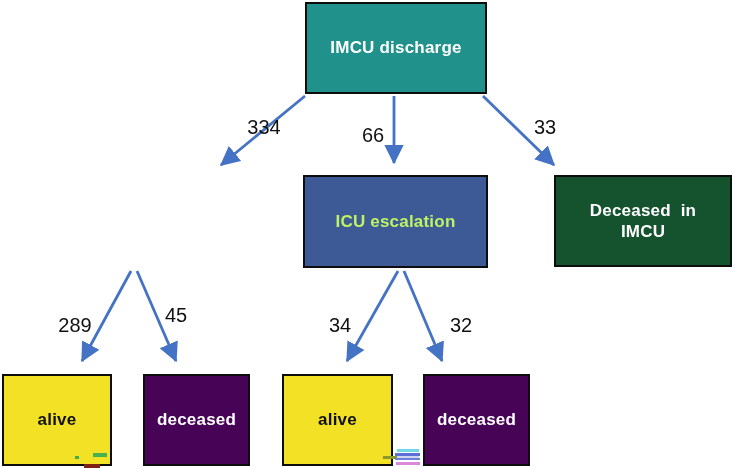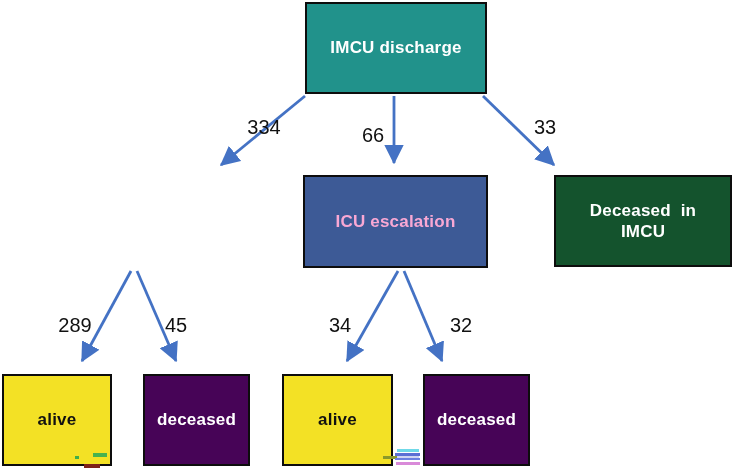--- a/index.html
+++ b/index.html
@@ -68,42 +68,42 @@
     <line class="edge" x1="483" y1="96" x2="554" y2="165" marker-end="url(#ah)" stroke="#4472c4"></line>
     <line class="edge" x1="131" y1="271" x2="82" y2="361" marker-end="url(#ah)" stroke="#4472c4"></line>
     <line class="edge" x1="137" y1="271" x2="176" y2="361" marker-end="url(#ah)" stroke="#4472c4"></line>
     <line class="edge" x1="398" y1="271" x2="347" y2="361" marker-end="url(#ah)" stroke="#4472c4"></line>
     <line class="edge" x1="404" y1="271" x2="442" y2="361" marker-end="url(#ah)" stroke="#4472c4"></line>
   </svg>
 
   <div class="node" style="left: 305px; top: 2px; width: 182px; height: 92px; background: rgb(33, 146, 139); color: rgb(255, 255, 255);">IMCU discharge</div>
 
 
-  <div class="node" style="left: 303px; top: 175px; width: 185px; height: 93px; background: rgb(61, 90, 150); color: #f9a8d4;">ICU escalation</div>
+  <div class="node" style="left: 303px; top: 175px; width: 185px; height: 93px; background: rgb(61, 90, 150); color: #bef264;">ICU escalation</div>
 
   <div class="node" style="left: 554px; top: 175px; width: 178px; height: 92px; background: #14532d; color: rgb(255, 255, 255);">Deceased  in
 IMCU</div>
 
   <div class="node" style="left: 2px; top: 374px; width: 110px; height: 92px; background: rgb(243, 225, 37); color: rgb(17, 17, 17);">alive</div>
 
   <div class="node" style="left: 143px; top: 374px; width: 107px; height: 92px; background: rgb(71, 4, 87); color: rgb(255, 255, 255);">deceased</div>
 
   <div class="node" style="left: 282px; top: 374px; width: 111px; height: 92px; background: rgb(243, 225, 37); color: rgb(17, 17, 17);">alive</div>
 
   <div class="node" style="left: 423px; top: 374px; width: 107px; height: 92px; background: rgb(71, 4, 87); color: rgb(255, 255, 255);">deceased</div>
 
   <div class="edge-label" style="left:198px; top:116px; width:48px;margin-left:42px;">334</div>
 
   <div class="edge-label" style="left:353px; top:124px; width:40px;">66</div>
 
   <div class="edge-label" style="left:523px; top:116px; width:44px;">33</div>
 
   <div class="edge-label" style="left:51px; top:314px; width:48px;">289</div>
 
-  <div class="edge-label" style="left:156px; top:314px; width:40px;">45</div>
+  <div class="edge-label" style="left:156px; top:304px; width:40px;">45</div>
 
   <div class="edge-label" style="left:319px; top:314px; width:42px;">34</div>
 
   <div class="edge-label" style="left:440px; top:314px; width:42px;">32</div>
 
   <div class="artifact" style="left:75px;  top:456px; width:4px;  height:3px; background:#3fae49;"></div>
   <div class="artifact" style="left:93px;  top:453px; width:14px; height:4px; background:#46b24f;"></div>
   <div class="artifact" style="left:84px;  top:464px; width:16px; height:4px; background:#7e2218;"></div>
   <div class="artifact" style="left:383px; top:456px; width:14px; height:3px; background:#8a9a2a;"></div>
   <div class="artifact" style="left:397px; top:449px; width:22px; height:3px; background:#6fd9e8;"></div>

